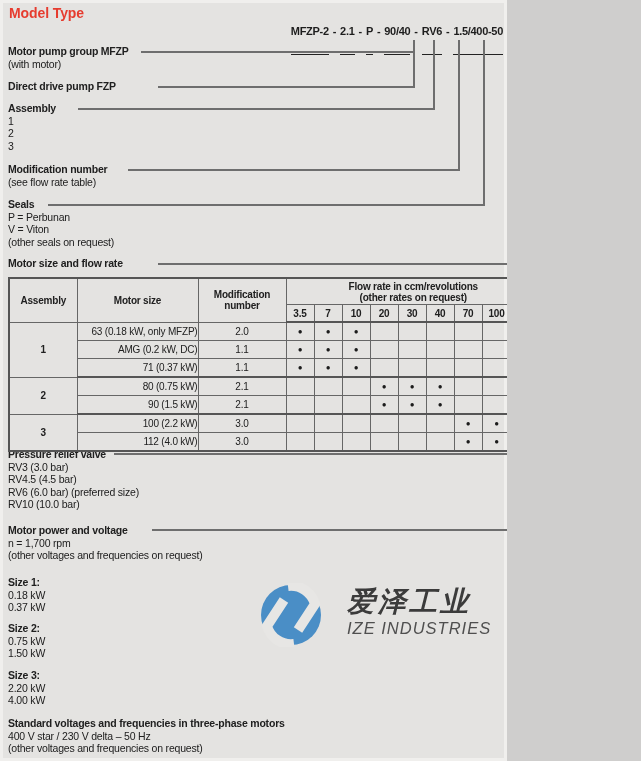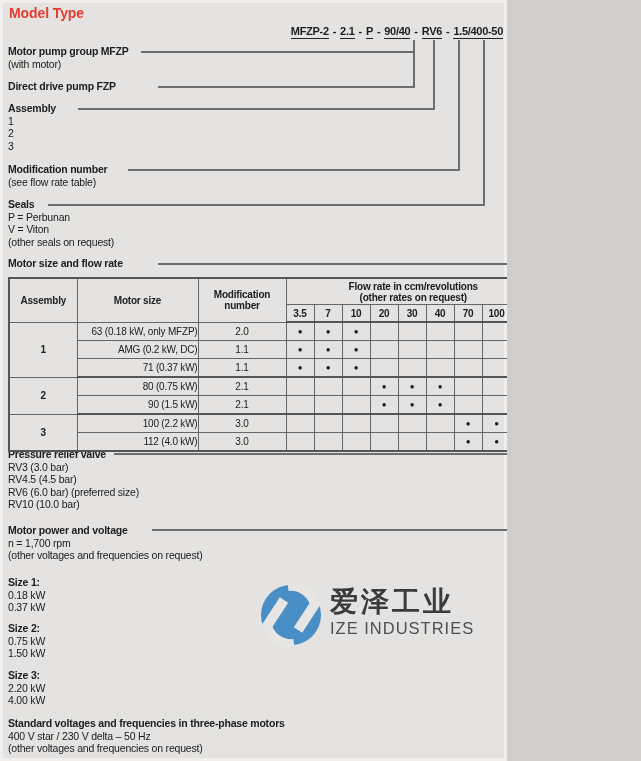--- a/index.html
+++ b/index.html
@@ -18,21 +18,21 @@
     position:absolute;left:9px;top:5px;
     font-size:14px;font-weight:bold;color:#e63b2e;letter-spacing:-0.1px;
   }
   
   .code{
     position:absolute;top:25px;right:4px;
     display:flex;align-items:baseline;
     font-size:11px;font-weight:bold;color:#1d1d1d;letter-spacing:-0.3px;
     white-space:nowrap;
   }
-  .code .seg{border-bottom:1.5px solid #222;padding-bottom:1px;}
+  .code .seg{border-bottom:1.5px solid #222;padding-bottom:17px;}
   .code .dash{padding:0 4px;}
   
   .hl,.vl{position:absolute;background:#6e6e6e;}
   .hl{height:1.5px;}
   .vl{width:1.5px;}
   
   .lbl{position:absolute;left:8px;font-size:10.5px;line-height:12.6px;}
   .lbl .b{font-weight:bold;}
   
   table.flow{
@@ -49,21 +49,21 @@
   table.flow tr.hdr td{height:25px;font-weight:bold;line-height:11px;}
   table.flow tr.subhdr td{height:16px;font-weight:bold;}
   table.flow tr.row td{height:17px;}
   table.flow td.ms{text-align:right;padding-left:5px;}
   table.flow td.as{font-weight:bold;}
   table.flow tr.thick td{border-bottom:2px solid #555;}
   table.flow td.dotc{font-size:8px;color:#1c1c1c;}
   
   .logo{position:absolute;left:261px;top:583px;display:flex;align-items:flex-start;}
   .logo-mark{width:60px;height:64px;}
-  .logo-text{margin-left:9px;padding-top:4px;}
+  .logo-text{margin-left:26px;padding-top:4px;font-style:italic;}
   .logo-cn{font-size:28px;font-weight:bold;color:#3b3b3b;letter-spacing:3px;line-height:30px;}
   .logo-en{font-size:16.5px;color:#4f4f4f;letter-spacing:1px;line-height:18px;margin-top:2px;}
 </style>
 </head>
 <body>
 
 <div class="page">
 
   <div class="pagetitle">Model Type</div>
 

